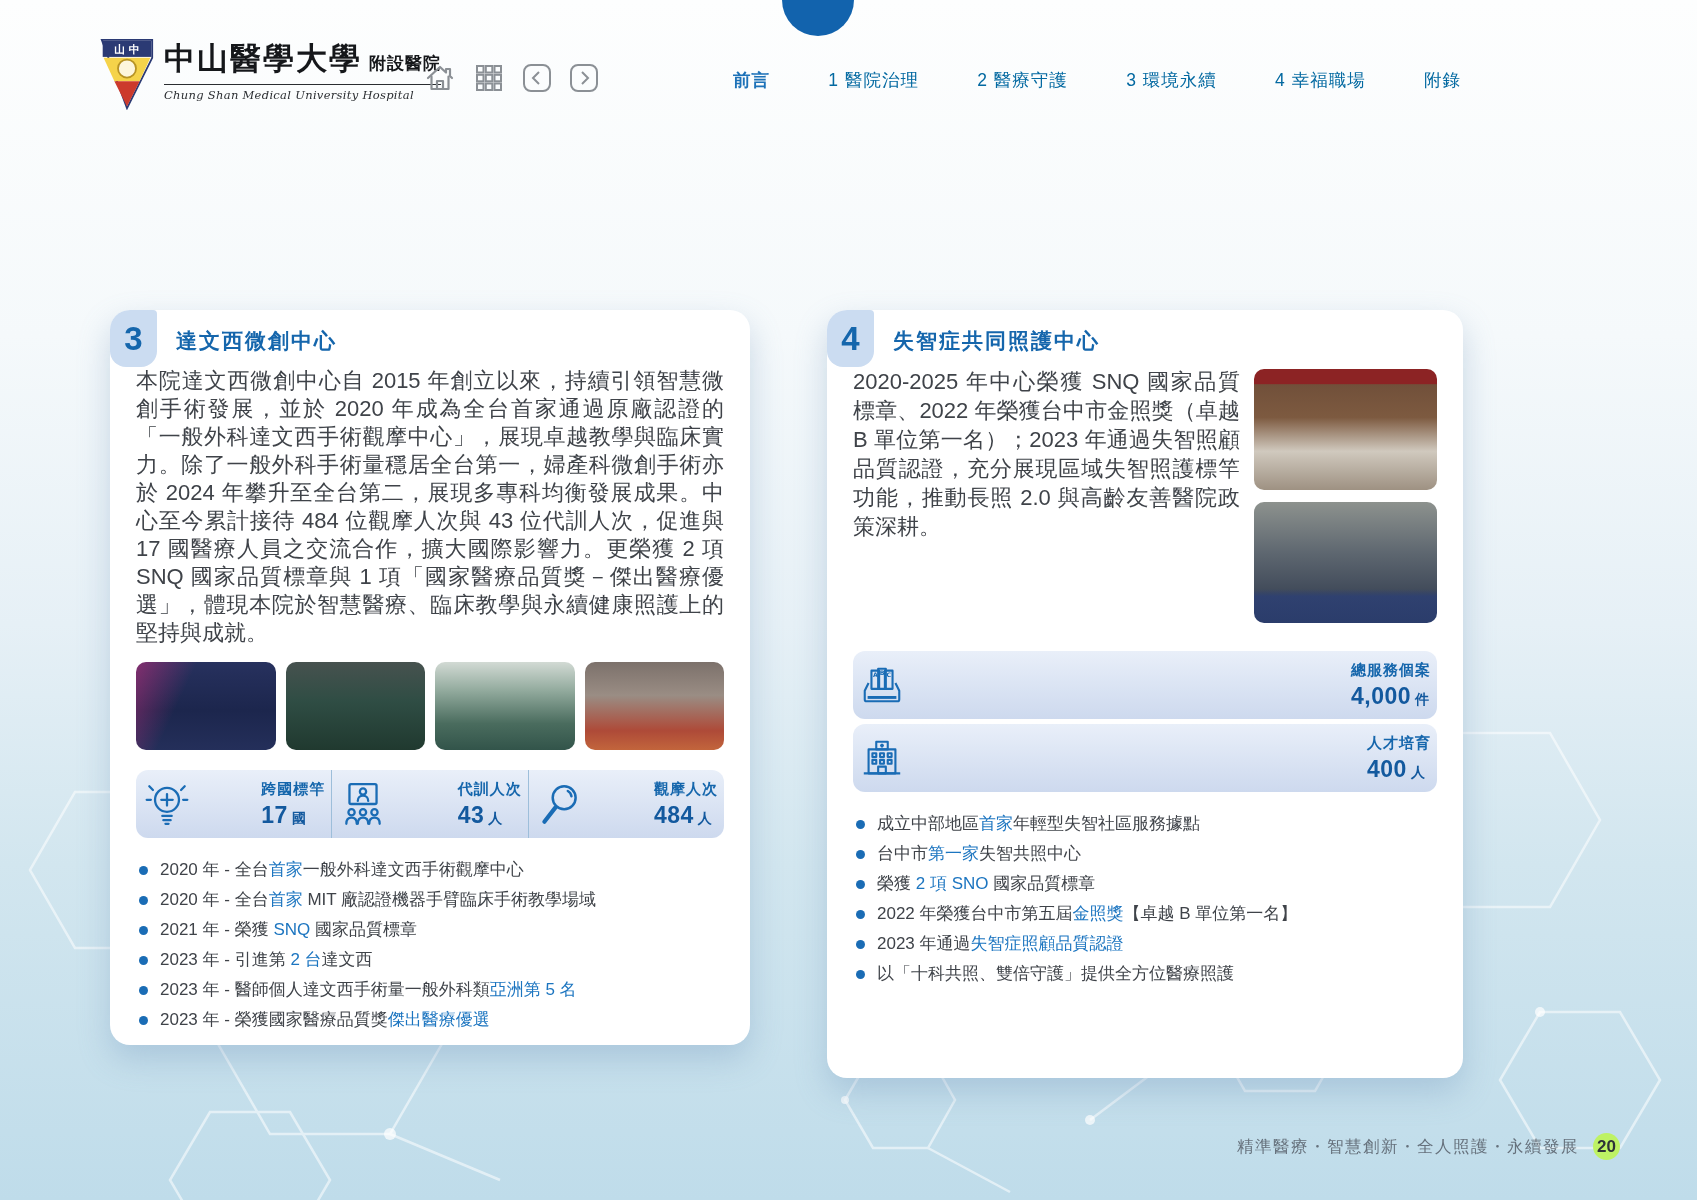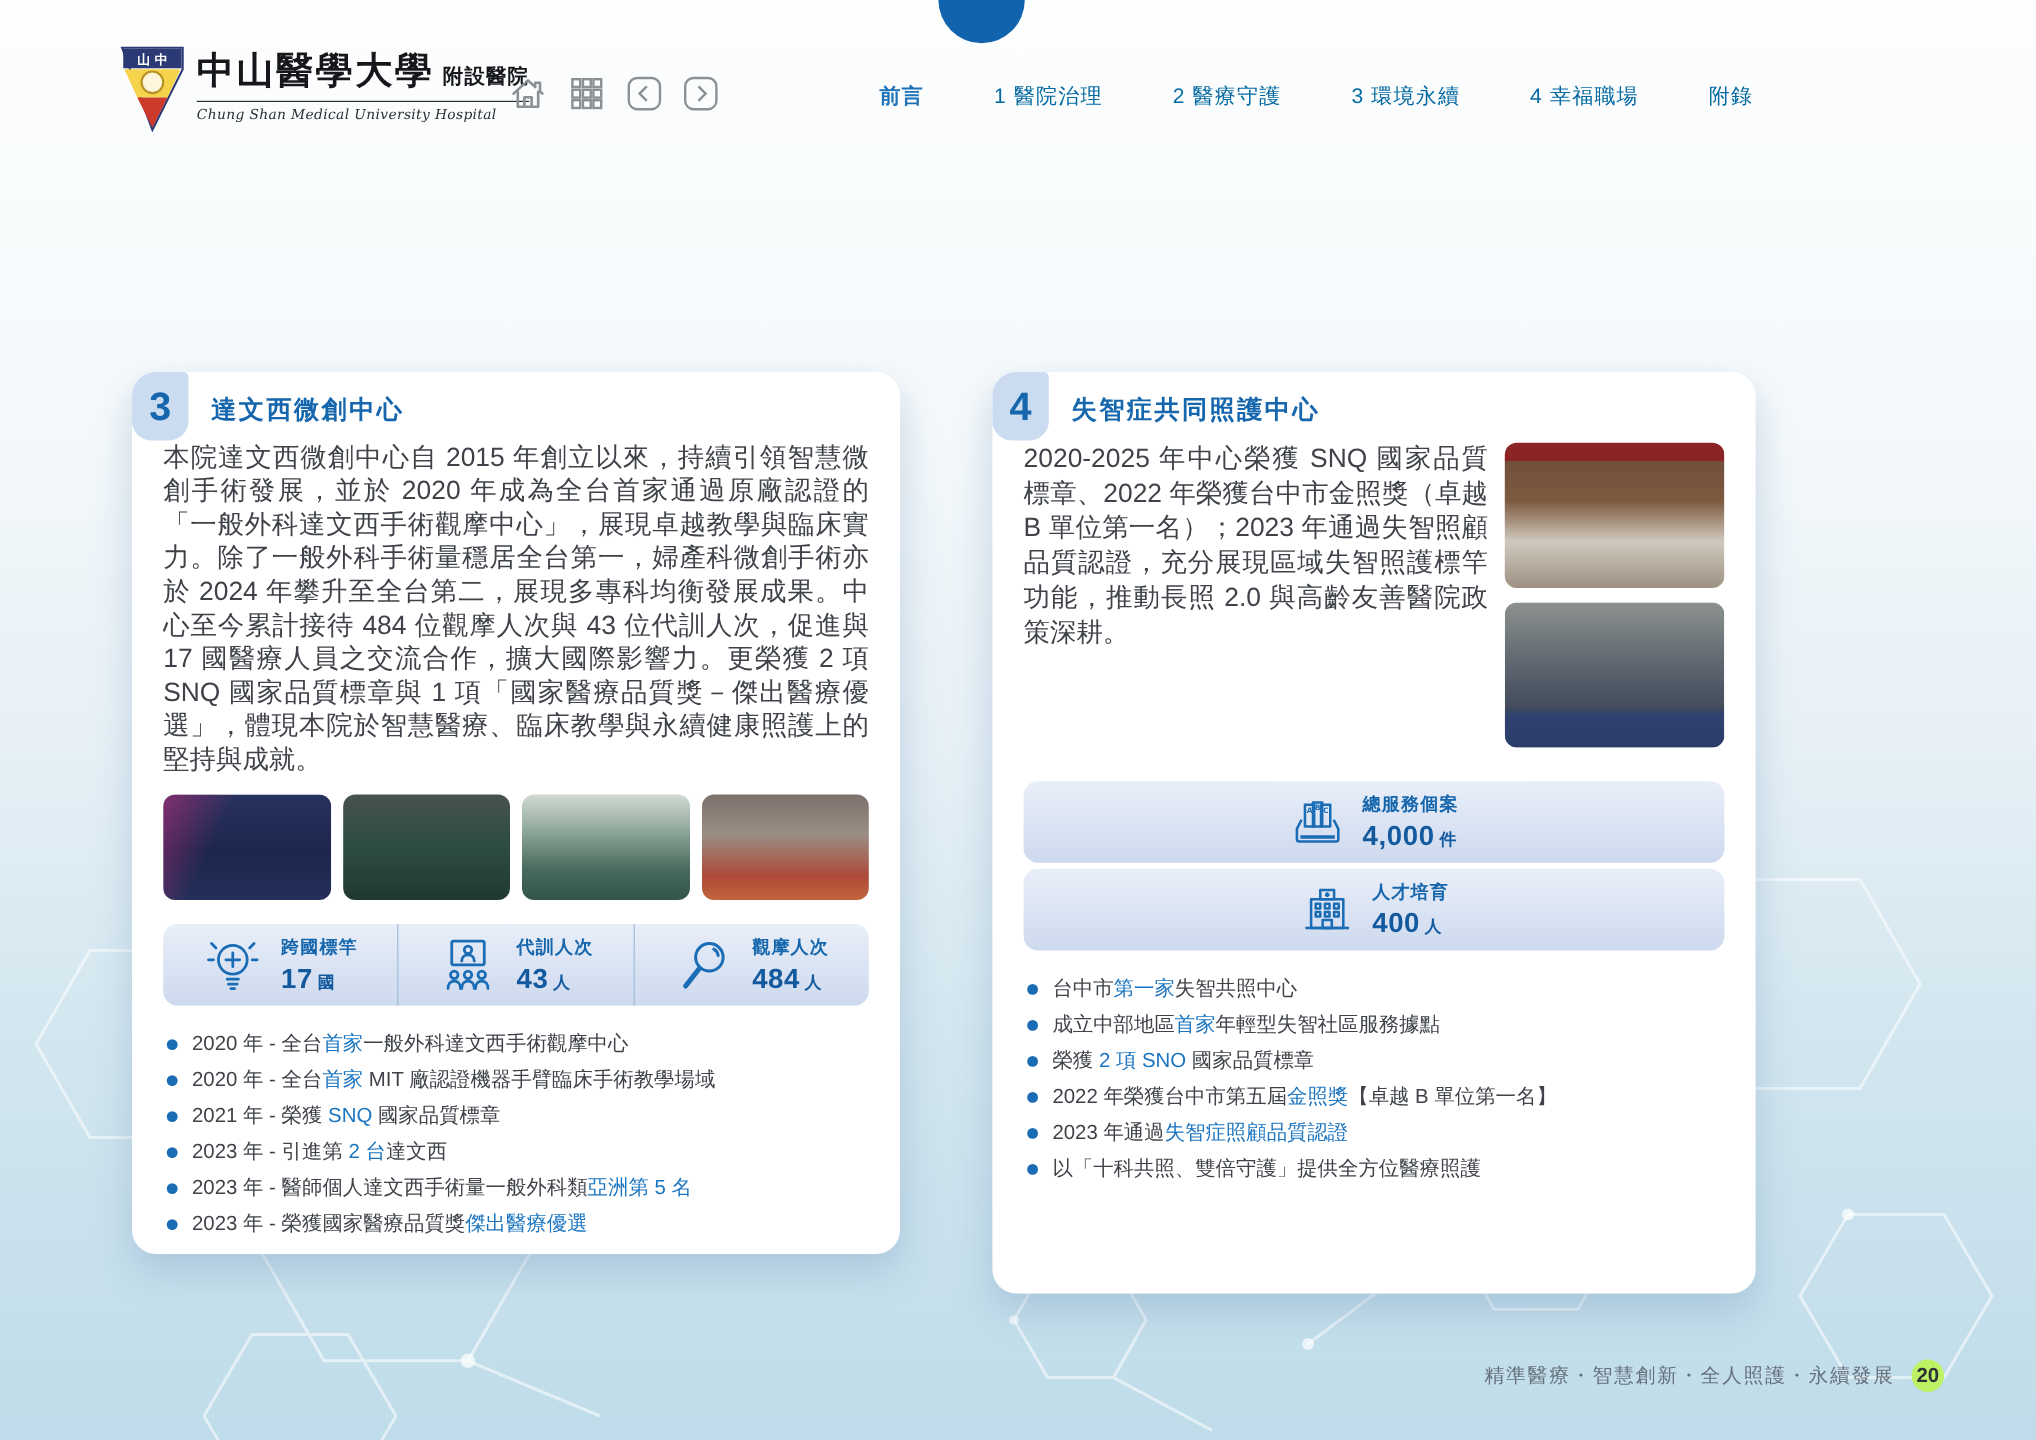--- a/index.html
+++ b/index.html
@@ -49,21 +49,21 @@
   .ph-award   { background:linear-gradient(115deg,rgba(205,45,125,.55) 0%,rgba(205,45,125,0) 34%),linear-gradient(180deg,#27315e 0%,#1c264d 55%,#242f5a 100%); }
   .ph-team    { background:linear-gradient(180deg,#47524f 0%,#2f4d44 45%,#20392f 100%); }
   .ph-or      { background:linear-gradient(180deg,#d2dad4 0%,#93ab9e 32%,#4a6c5e 70%,#32544a 100%); }
   .ph-stage   { background:linear-gradient(180deg,#7c716b 0%,#9a8d84 38%,#ae4a38 78%,#c2653c 100%); }
   .ph-staff   { background:linear-gradient(180deg,#8c2324 0%,#8c2324 12%,#71503a 13%,#7d5a40 40%,#d0c9be 68%,#9e9182 100%); }
   .ph-hall    { background:linear-gradient(180deg,rgba(40,62,125,0) 72%,rgba(40,62,125,.65) 78%,rgba(40,62,125,.65) 100%),linear-gradient(180deg,#8d928e 0%,#5e6770 42%,#3d4757 78%,#2f3949 100%); }
   
   .stat-bar { display:flex; border-radius:12px; margin-top:20px;
     background:linear-gradient(180deg,#e9eff9 0%,#cdd9ee 100%); }
   .card-left .stat-bar { height:68px; }
-  .stat-cell { flex:1; display:flex; align-items:center; justify-content:center; gap:15px; padding:0 6px; }
+  .stat-cell { flex:1; display:flex; align-items:center; justify-content:space-between; gap:15px; padding:0 6px; }
   .stat-cell + .stat-cell { border-left:1px solid #9dbeda; }
   .stat-cell svg { display:block; flex:none; }
   .stat-label { font-size:15px; color:#1566ac; font-weight:bold; letter-spacing:1px; }
   .stat-value { margin-top:3px; color:#13599e; }
   .stat-value b { font-size:23px; letter-spacing:.5px; }
   .stat-value .unit { font-size:14px; font-weight:bold; margin-left:4px; }
   .stat-grid-row { display:flex; border-radius:12px; background:linear-gradient(180deg,#e9eff9 0%,#cdd9ee 100%); height:68px; }
   .stat-grid-row + .stat-grid-row { margin-top:5px; }
   .stats-right { margin-top:18px; }
   
@@ -278,22 +278,22 @@
           </svg>
           <div class="stat-text">
             <div class="stat-label">人才培育</div>
             <div class="stat-value"><b>400</b><span class="unit">人</span></div>
           </div>
         </div>
       </div>
     </div>
 
     <ul class="bullets">
+      <li><span>成立中部地區</span><span class="hl">首家</span><span>年輕型失智社區服務據點</span></li>
       <li><span>台中市</span><span class="hl">第一家</span><span>失智共照中心</span></li>
-      <li><span>成立中部地區</span><span class="hl">首家</span><span>年輕型失智社區服務據點</span></li>
       <li><span>榮獲 </span><span class="hl">2 項 SNO</span><span> 國家品質標章</span></li>
       <li><span>2022 年榮獲台中市第五屆</span><span class="hl">金照獎</span><span>【卓越 B 單位第一名】</span></li>
       <li><span>2023 年通過</span><span class="hl">失智症照顧品質認證</span></li>
       <li><span>以「十科共照、雙倍守護」提供全方位醫療照護</span></li>
     </ul>
   </div>
 </div>
 
 <div class="footer">
   <div class="slogan">精準醫療・智慧創新・全人照護・永續發展</div>

